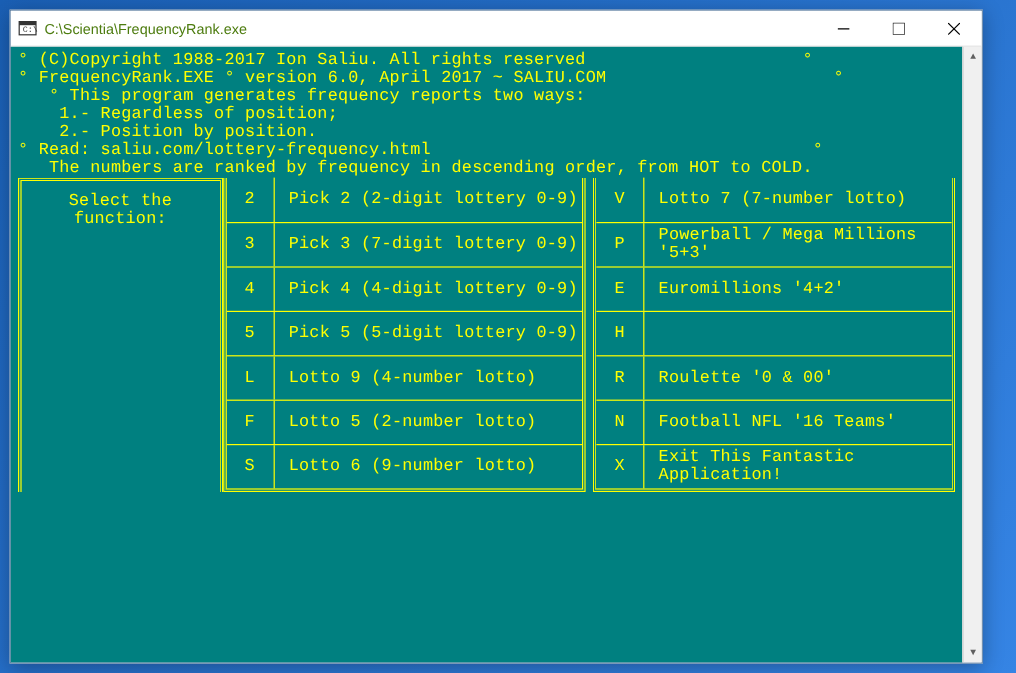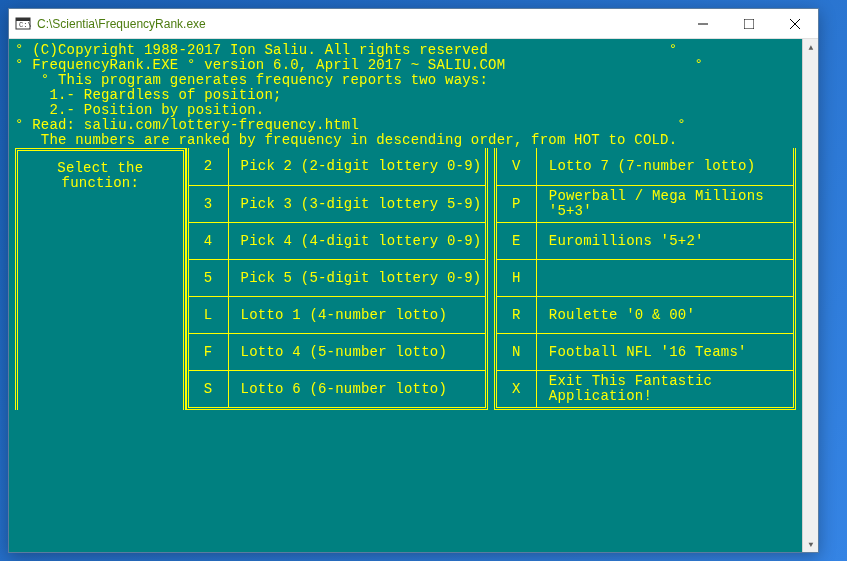--- a/index.html
+++ b/index.html
@@ -177,56 +177,56 @@
       <div class="full-header">Select the function:</div>
       <div class="menu-cols-wrap">
 
         <div class="col-box">
           <div class="menu-row">
             <div class="menu-key">2</div>
             <div class="menu-desc">Pick 2 (2-digit lottery 0-9)</div>
           </div>
           <div class="menu-row">
             <div class="menu-key">3</div>
-            <div class="menu-desc">Pick 3 (3-digit lottery 5-9)</div>
+            <div class="menu-desc">Pick 3 (7-digit lottery 0-9)</div>
           </div>
           <div class="menu-row">
             <div class="menu-key">4</div>
             <div class="menu-desc">Pick 4 (4-digit lottery 0-9)</div>
           </div>
           <div class="menu-row">
             <div class="menu-key">5</div>
             <div class="menu-desc">Pick 5 (5-digit lottery 0-9)</div>
           </div>
           <div class="menu-row">
             <div class="menu-key">L</div>
-            <div class="menu-desc">Lotto 1 (4-number lotto)</div>
+            <div class="menu-desc">Lotto 9 (4-number lotto)</div>
           </div>
           <div class="menu-row">
             <div class="menu-key">F</div>
-            <div class="menu-desc">Lotto 4 (5-number lotto)</div>
+            <div class="menu-desc">Lotto 5 (2-number lotto)</div>
           </div>
           <div class="menu-row">
             <div class="menu-key">S</div>
-            <div class="menu-desc">Lotto 6 (6-number lotto)</div>
+            <div class="menu-desc">Lotto 6 (9-number lotto)</div>
           </div>
         </div>
 
         <div class="col-box">
           <div class="menu-row">
             <div class="menu-key">V</div>
             <div class="menu-desc">Lotto 7 (7-number lotto)</div>
           </div>
           <div class="menu-row">
             <div class="menu-key">P</div>
             <div class="menu-desc">Powerball / Mega Millions '5+3'</div>
           </div>
           <div class="menu-row">
             <div class="menu-key">E</div>
-            <div class="menu-desc">Euromillions '5+2'</div>
+            <div class="menu-desc">Euromillions '4+2'</div>
           </div>
           <div class="menu-row">
             <div class="menu-key">H</div>
           </div>
           <div class="menu-row">
             <div class="menu-key">R</div>
             <div class="menu-desc">Roulette '0 &amp; 00'</div>
           </div>
           <div class="menu-row">
             <div class="menu-key">N</div>

